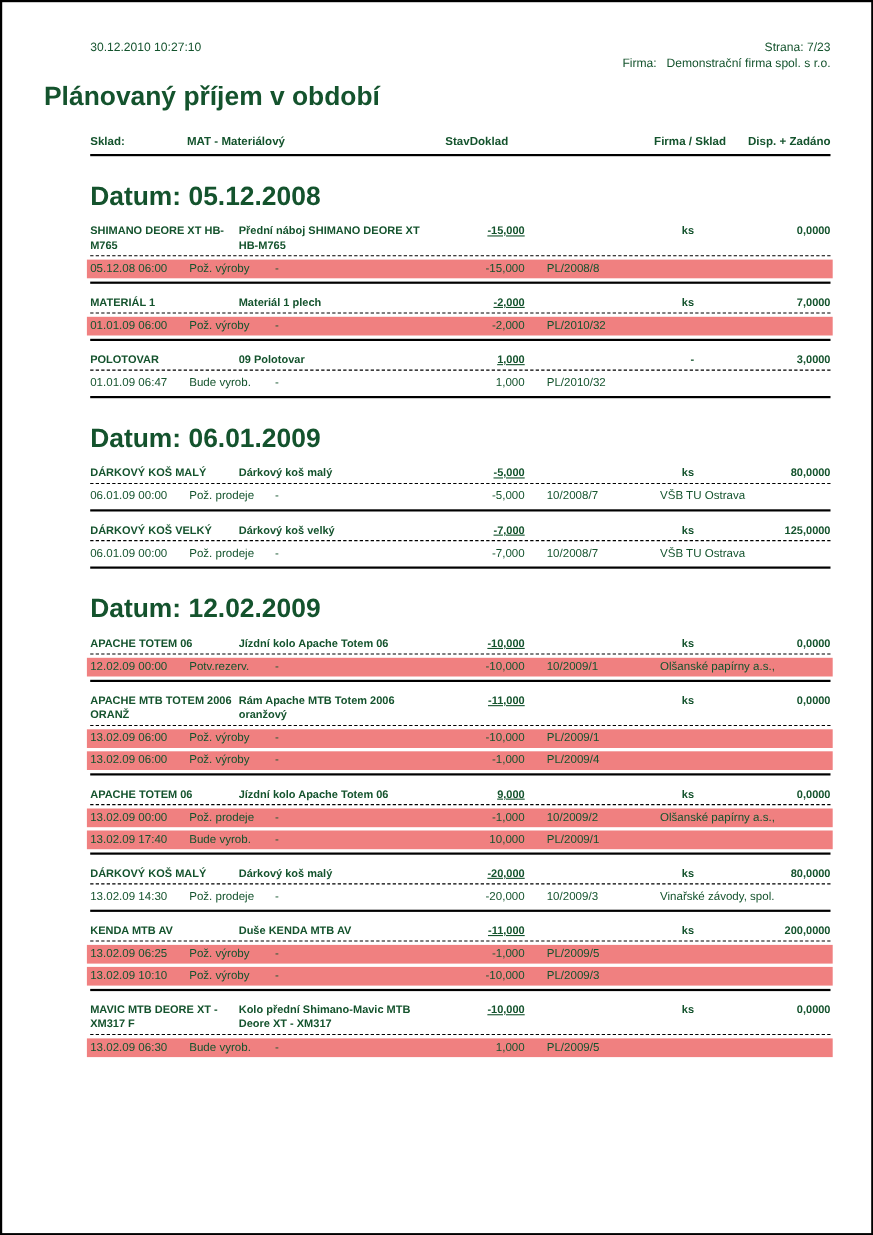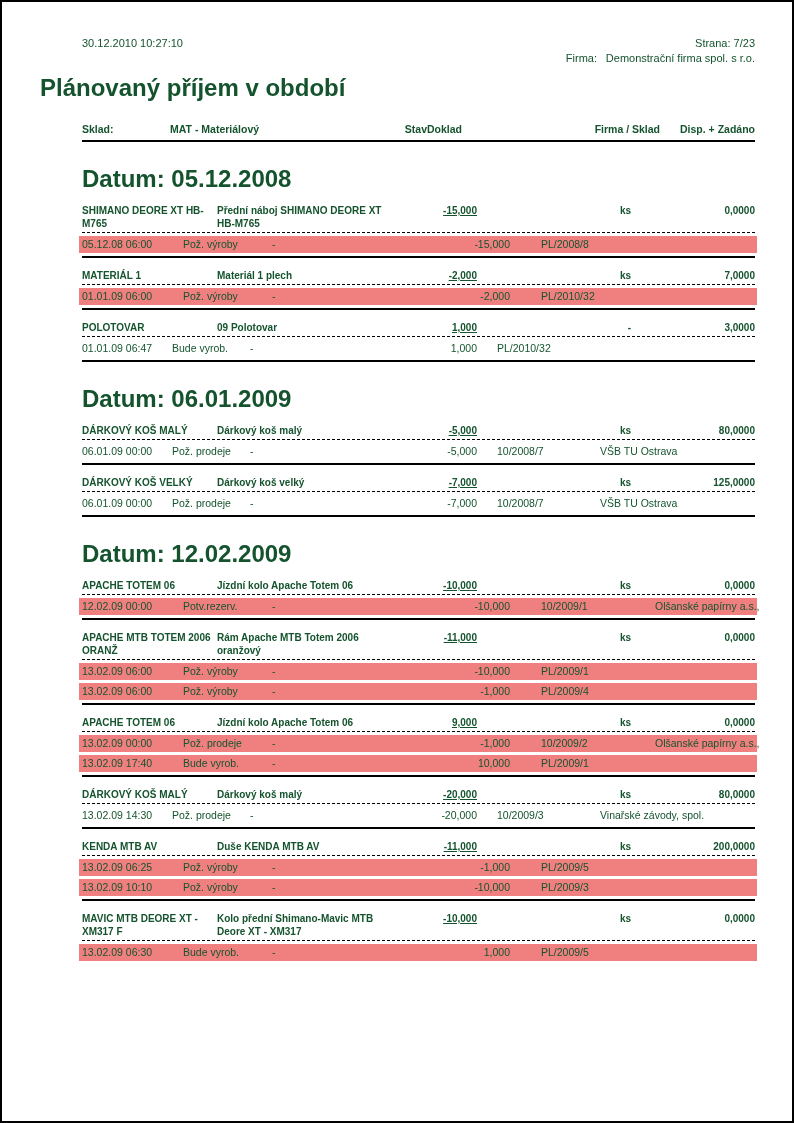--- a/index.html
+++ b/index.html
@@ -67,21 +67,21 @@
   .detail-row {
     display: grid;
     grid-template-columns: 90px 78px 100px 127px 123px 155px;
     font-size: 10.5px;
     height: 17px;
     line-height: 17px;
     margin-top: 3px;
     margin-left: -3px; padding-left: 3px;
     margin-right: -2px; padding-right: 2px;
   }
-  .detail-row.hl { background: var(--hl, #f08080); gap: 11px; }
+  .detail-row.hl { background: var(--hl, #f08080); }
   .detail-row .rdoklad { padding-left: 20px; }
 </style>
 </head>
 <body>
 
 <div class="page">
   <div class="content">
 
     <div class="hdr-line1">
       <span>30.12.2010  10:27:10</span>

